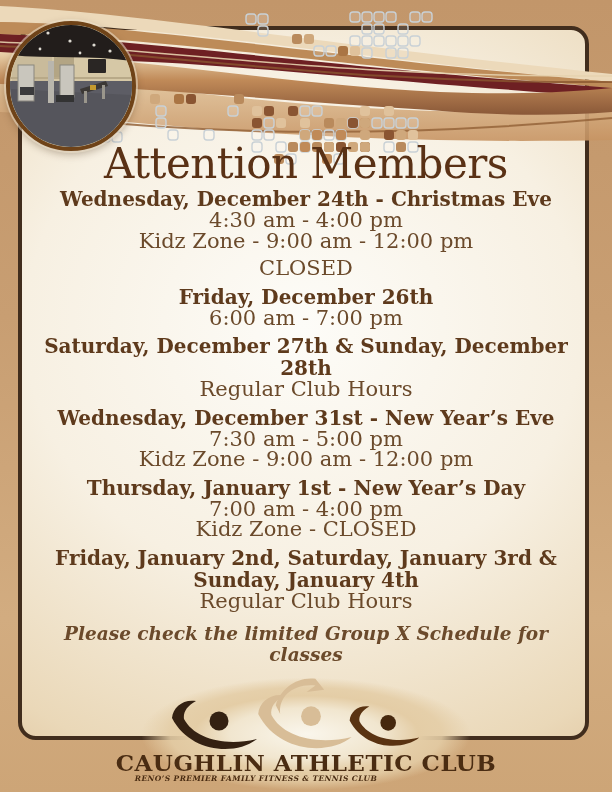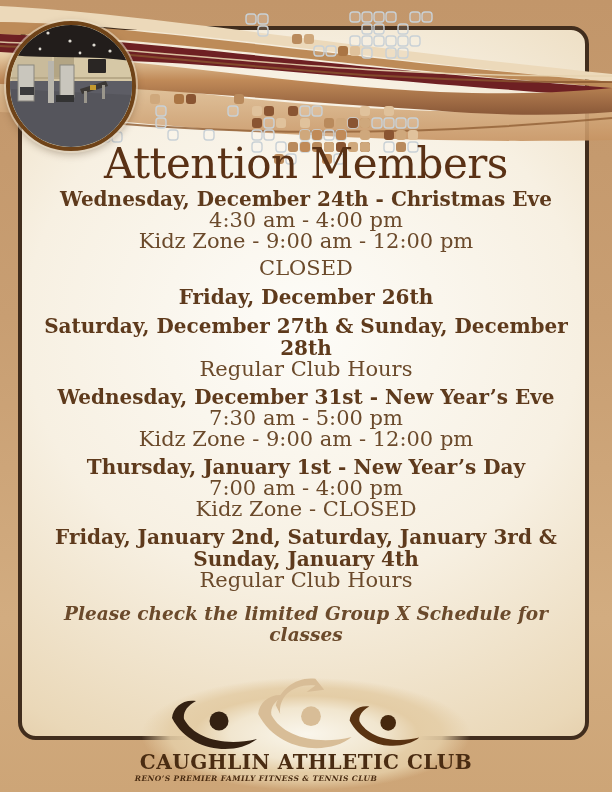--- a/index.html
+++ b/index.html
@@ -26,21 +26,21 @@
   .block-title{font-size:20px;line-height:22px;font-weight:bold;color:#5e3a1c;margin:0 auto;max-width:548px;}
   .block-line{font-size:21px;line-height:20.5px;color:#6b4a2b;}
   .note{margin-top:12px;font-style:italic;font-size:18.5px;color:#6b4a2b;font-weight:bold;}
   .glow{
     position:absolute;left:136px;top:676px;width:340px;height:116px;
     background:radial-gradient(50% 50% at 50% 50%, #faf6ec 0%, #f1e6cf 45%, #e4cda6 66%, rgba(228,205,166,0.88) 80%, rgba(228,205,166,0) 97%);
   }
   .logo-art{position:absolute;left:0;top:686px;width:612px;height:76px;overflow:visible;}
   .club-name{
     position:absolute;left:0;top:752px;width:612px;text-align:center;
-    font-weight:bold;font-size:20px;line-height:21px;letter-spacing:0.5px;color:#4a2c12;
+    font-weight:bold;font-size:23px;line-height:21px;letter-spacing:0.5px;color:#4a2c12;
   }
   .tagline{
     position:absolute;left:0;top:774px;width:512px;text-align:center;
     font-weight:bold;font-style:italic;font-size:7.5px;letter-spacing:0.4px;color:#4a2c12;
   }
 </style>
 </head>
 <body>
 
 <div class="page">
@@ -201,20 +201,21 @@
   <div class="block-line">4:30 am - 4:00 pm</div>
           <div class="block-line">Kidz Zone - 9:00 am - 12:00 pm</div>
         </div>
 
   <div class="block">
   <div class="block-line">CLOSED</div>
         </div>
 
   <div class="block">
     <div class="block-title">Friday, December 26th</div>
+  <div class="block-line">6:00 am - 7:00 pm</div>
         </div>
 
   <div class="block">
     <div class="block-title">Saturday, December 27th &amp; Sunday, December 28th</div>
   <div class="block-line">Regular Club Hours</div>
         </div>
 
   <div class="block">
     <div class="block-title">Wednesday, December 31st - New Year’s Eve</div>
   <div class="block-line">7:30 am - 5:00 pm</div>

